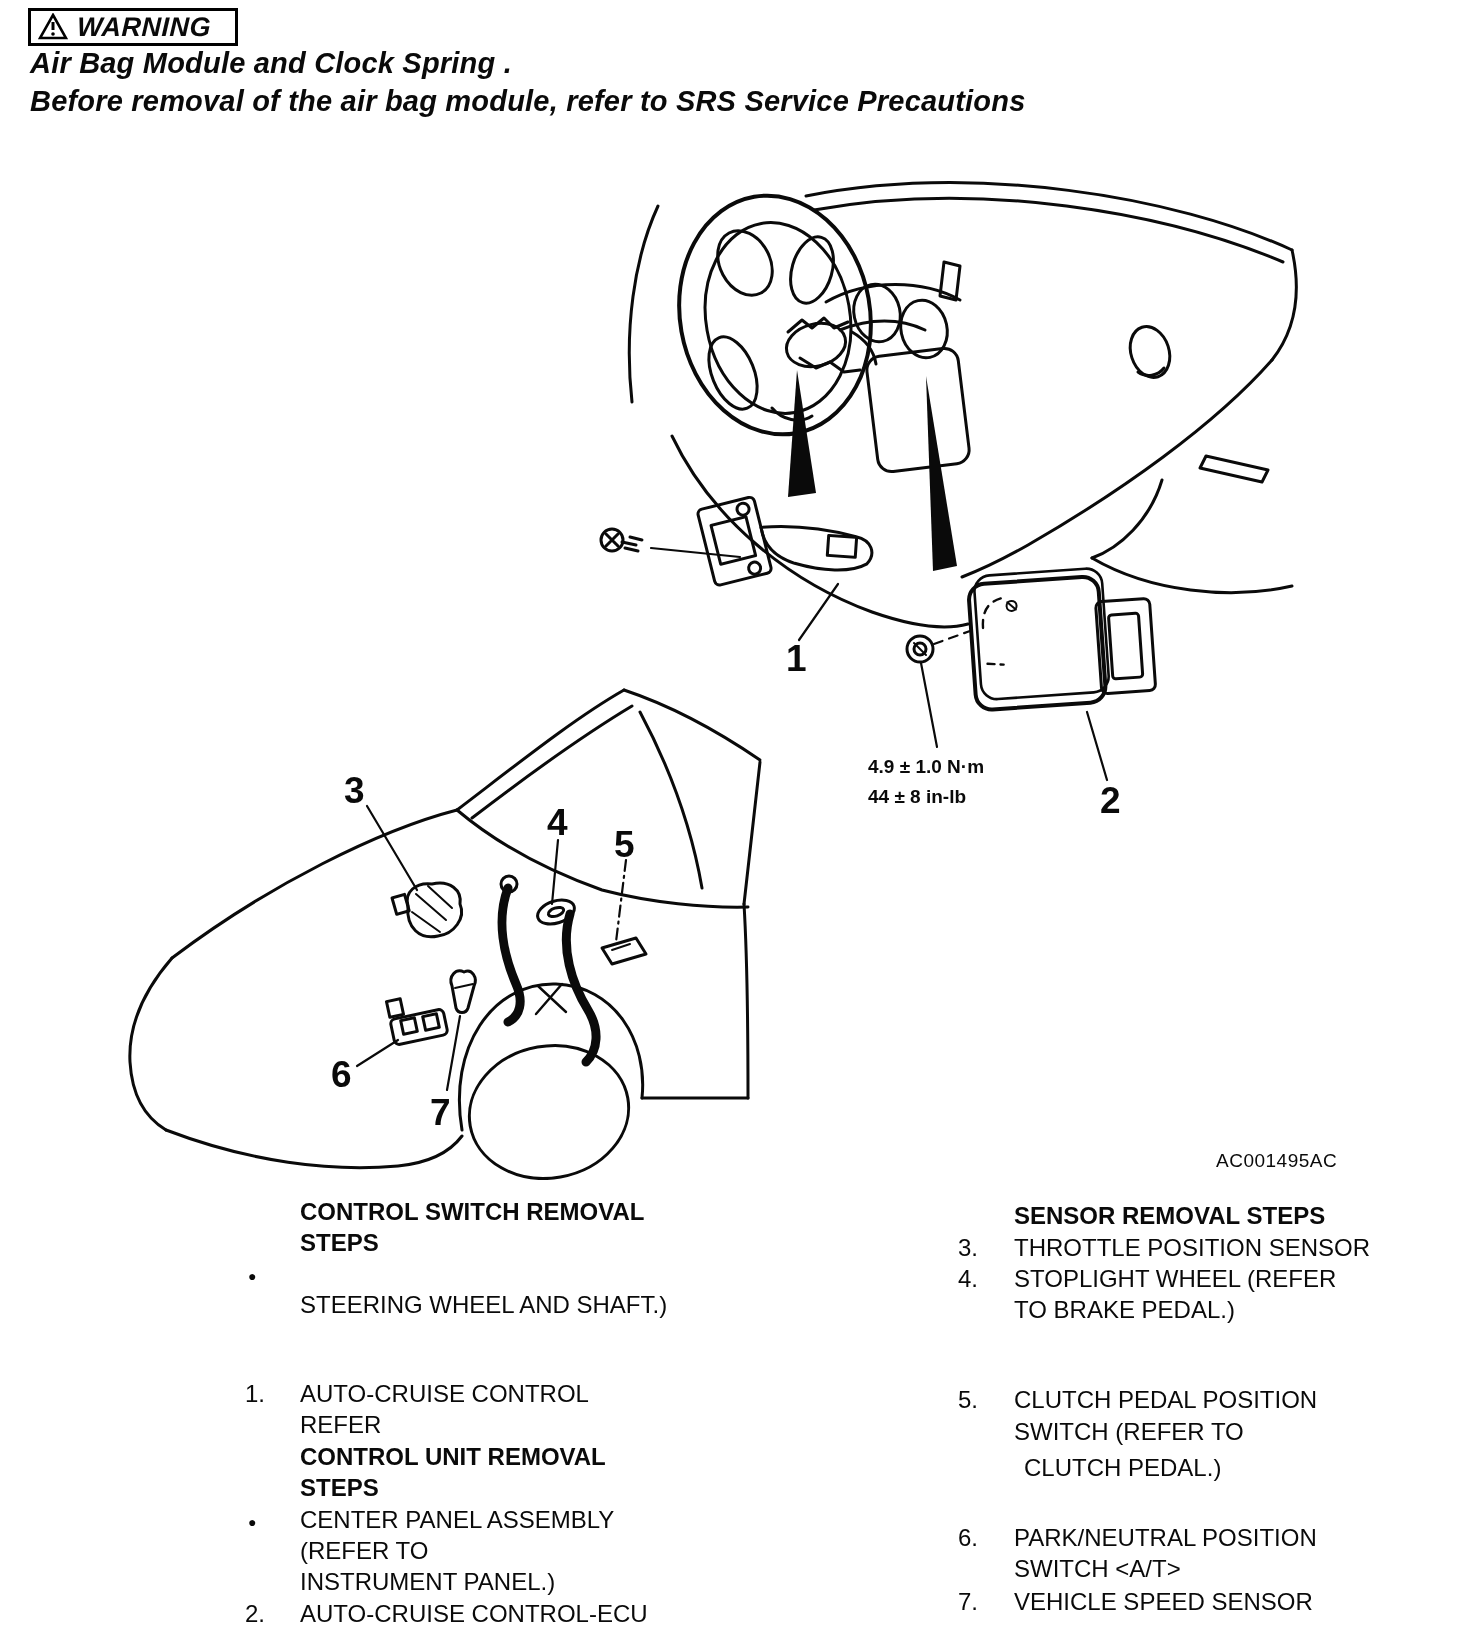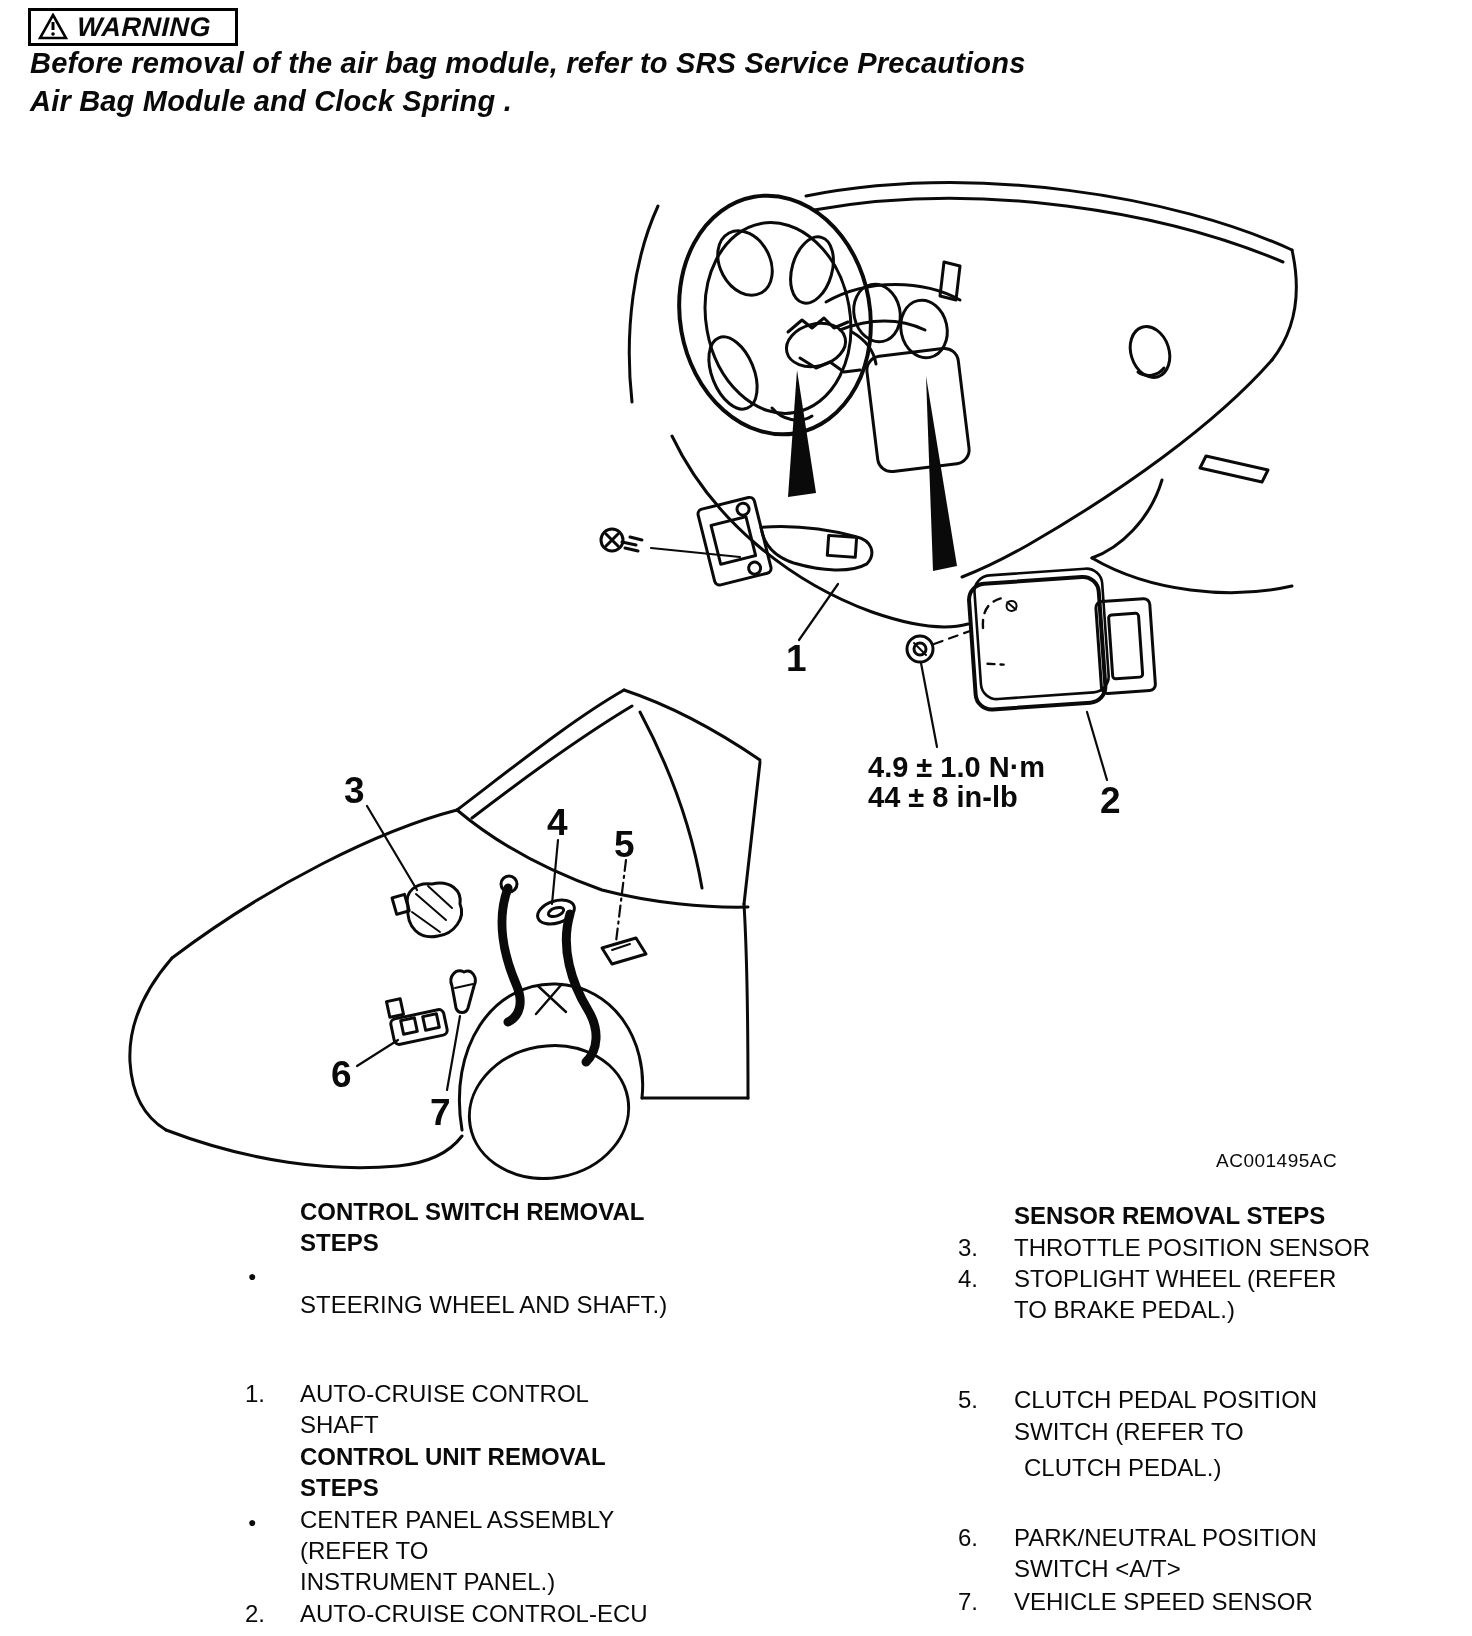--- a/index.html
+++ b/index.html
@@ -16,21 +16,21 @@
   }
   .warn-label{font-style:italic;font-weight:bold;font-size:27px;letter-spacing:.5px;transform:skewX(-2deg);}
   
   .intro{
     left:30px;top:44px;width:1120px;font-weight:bold;font-style:italic;
     font-size:29px;line-height:38px;letter-spacing:.2px;
   }
   
   .fig-svg{left:0;top:150px;}
   .callout{position:absolute;font-weight:bold;font-size:37px;line-height:1;}
-  .torque{position:absolute;left:868px;top:752px;font-weight:bold;font-size:29px;line-height:30px;white-space:nowrap;}
+  .torque{position:absolute;left:868px;top:752px;font-weight:bold;font-size:19px;line-height:30px;white-space:nowrap;}
   .figcode{position:absolute;left:1216px;top:1150px;font-weight:normal;font-size:19px;letter-spacing:.5px;}
   
   .lrow{position:absolute;font-size:24px;line-height:31px;white-space:nowrap;}
   .lrow .mk{position:absolute;left:0;top:0;}
   .lrow .mk-dot{font-size:14px;top:3px;left:3px;}
   .lrow.leftcol{left:245px;text-decoration:underline;}
   .lrow.leftcol .tx{margin-left:55px;display:inline-block;}
   .lrow.rightcol{left:958px;}
   .lrow.rightcol .tx{margin-left:56px;display:inline-block;}
   .lrow.b{font-weight:bold;}
@@ -42,22 +42,22 @@
 <div class="abs warnbox">
   <svg width="30" height="28" viewBox="0 0 30 28">
     <polygon points="15,2 28,25 2,25" fill="none" stroke="#000" stroke-width="2.6"></polygon>
     <line x1="15" y1="9" x2="15" y2="17" stroke="#000" stroke-width="3"></line>
     <circle cx="15" cy="21" r="1.8" fill="#000"></circle>
   </svg>
   <span class="warn-label">WARNING</span>
 </div>
 
 <div class="abs intro">
+  <div>Air Bag Module and Clock Spring .</div>
   <div>Before removal of the air bag module, refer to SRS Service Precautions</div>
-  <div>Air Bag Module and Clock Spring .</div>
 </div>
 
 <svg class="abs fig-svg" width="1472" height="1030" viewBox="0 150 1472 1030" fill="none" stroke="#0a0a0a" stroke-width="3" stroke-linecap="round" stroke-linejoin="round">
 
   <g>
 
     <path d="M 806,196 C 975,163 1175,196 1292,250"></path>
     <path d="M 814,210 C 980,180 1165,212 1283,262"></path>
     <path d="M 1292,250 C 1302,295 1294,332 1272,360"></path>
     <path d="M 1272,360 C 1215,425 1120,492 1028,545 C 998,562 975,572 962,577"></path>
@@ -210,21 +210,21 @@
 </div>
 
 <div class="figcode">AC001495AC</div>
 
 <div>
   <div class="lrow leftcol b" style="top:1196px;"><span class="tx">CONTROL SWITCH REMOVAL</span></div>
   <div class="lrow leftcol b" style="top:1227px;"><span class="tx">STEPS</span></div>
   <div class="lrow leftcol" style="top:1258px;"><span class="mk mk-dot">●</span></div>
   <div class="lrow leftcol" style="top:1289px;"><span class="tx">STEERING WHEEL AND SHAFT.)</span></div>
   <div class="lrow leftcol" style="top:1378px;"><span class="mk">1.</span><span class="tx">AUTO-CRUISE CONTROL</span></div>
-  <div class="lrow leftcol" style="top:1409px;"><span class="tx">SHAFT</span></div>
+  <div class="lrow leftcol" style="top:1409px;"><span class="tx">REFER</span></div>
   <div class="lrow leftcol b" style="top:1441px;"><span class="tx">CONTROL UNIT REMOVAL</span></div>
   <div class="lrow leftcol b" style="top:1472px;"><span class="tx">STEPS</span></div>
   <div class="lrow leftcol" style="top:1504px;"><span class="mk mk-dot">●</span><span class="tx">CENTER PANEL ASSEMBLY</span></div>
   <div class="lrow leftcol" style="top:1535px;"><span class="tx">(REFER TO</span></div>
   <div class="lrow leftcol" style="top:1566px;"><span class="tx">INSTRUMENT PANEL.)</span></div>
   <div class="lrow leftcol" style="top:1598px;"><span class="mk">2.</span><span class="tx">AUTO-CRUISE CONTROL-ECU</span></div>
 </div>
 
 <div>
   <div class="lrow rightcol b" style="top:1200px;"><span class="tx">SENSOR REMOVAL STEPS</span></div>

